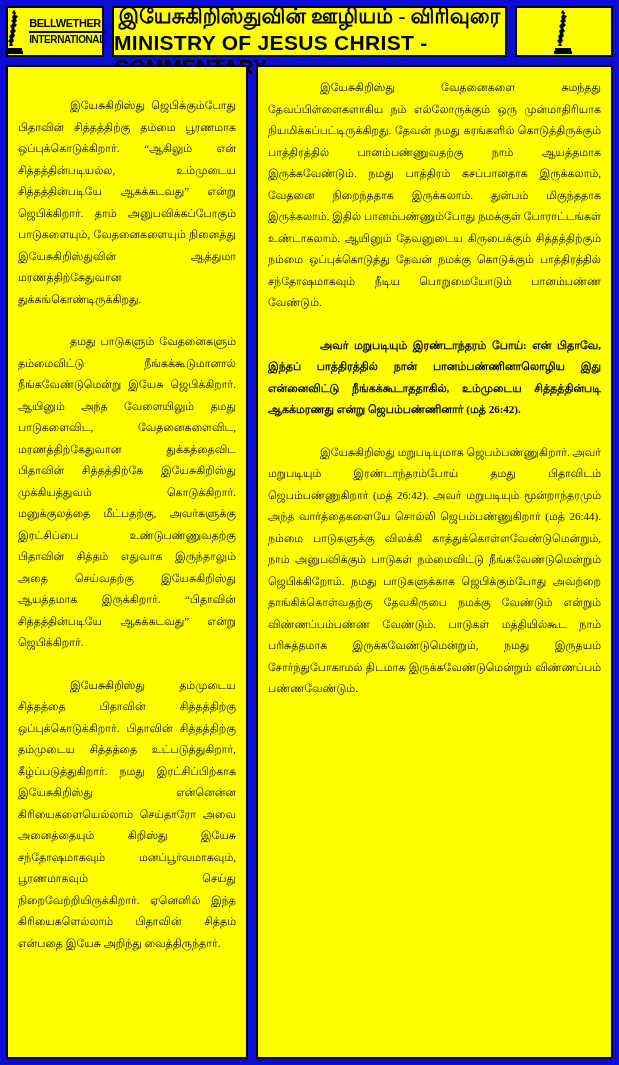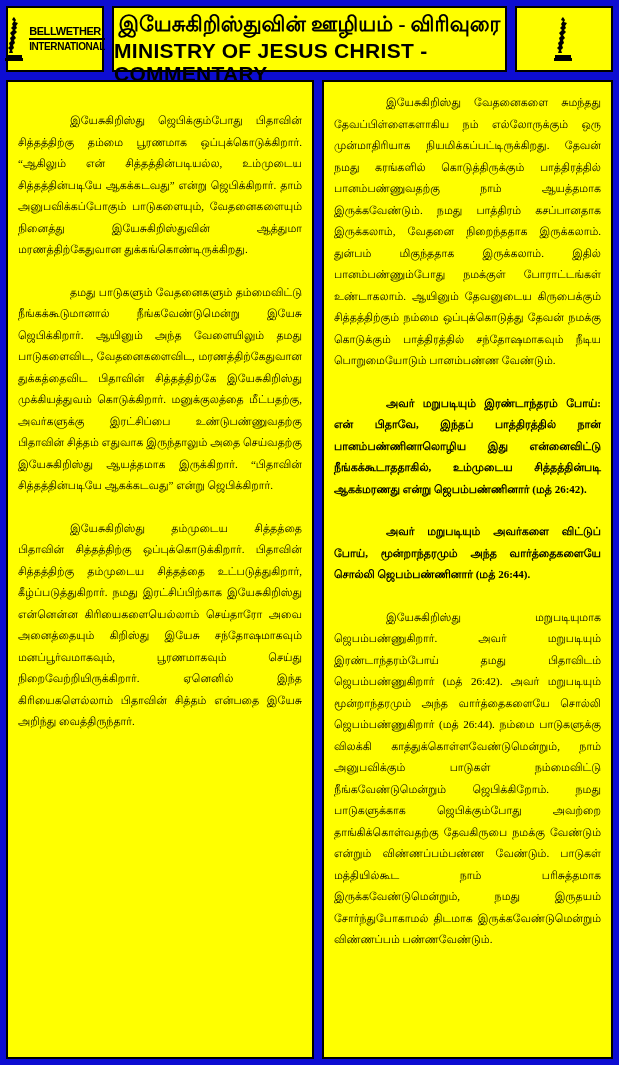--- a/index.html
+++ b/index.html
@@ -12,41 +12,41 @@
   .page{
     position:relative;
     width:619px;height:1065px;
     background:#0d0dd2;
     padding:6px;
     box-sizing:border-box;
     display:flex;flex-direction:column;gap:8px;
   }
   .ybox{background:#ffff00;border:2px solid #000;box-sizing:border-box;}
   
-  .header{display:flex;gap:8px;height:66px;flex:0 0 auto;}
+  .header{display:flex;gap:8px;height:51px;flex:0 0 auto;}
   .logo-box{width:98px;display:flex;align-items:center;justify-content:center;gap:4px;padding:2px;}
   .logo-text{display:flex;flex-direction:column;justify-content:center;}
   .logo-line1{
     font-family:"Liberation Sans", sans-serif;font-weight:bold;font-size:11px;
     letter-spacing:-0.4px;border-bottom:2px solid #000;padding-bottom:1px;line-height:1.1;
   }
   .logo-line2{
     font-family:"Liberation Sans", sans-serif;font-weight:bold;font-size:10px;
     letter-spacing:-0.4px;line-height:1.2;margin-top:1px;
   }
   .title-box{flex:1;display:flex;flex-direction:column;align-items:center;justify-content:center;}
   .title-ta{font-family:"Liberation Serif", serif;font-weight:bold;font-size:21px;line-height:1.1;margin-top:20px;}
   .title-en{font-family:"Liberation Sans", sans-serif;font-weight:bold;font-size:21px;letter-spacing:0.3px;margin-top:3px;line-height:1.1;}
   
   .body-row{flex:1;display:flex;gap:8px;min-height:0;}
   .col{
     padding:10px 10px;box-sizing:border-box;overflow:hidden;
     font-size:11px;line-height:21.5px;text-align:justify;
   }
-  .col-left{width:308px;flex:0 0 auto;padding-top:14px;}
+  .col-left{width:242px;flex:0 0 auto;padding-top:14px;}
   .col-right{flex:1;}
   .col p{margin:0 0 21px 0;text-indent:52px;}
   .col-left p:first-child{margin-top:14px;}
   .para-bold{font-weight:bold;}
   .section-heading{
     font-weight:bold;margin:0 0 21px 0;text-indent:0;
     text-align:justify;
   }
   .icon-figure svg{display:block;}
 </style>
@@ -93,19 +93,18 @@
     <div class="ybox col col-left">
       <p>இயேசுகிறிஸ்து ஜெபிக்கும்போது பிதாவின் சித்தத்திற்கு தம்மை பூரணமாக ஒப்புக்கொடுக்கிறார். “ஆகிலும் என் சித்தத்தின்படியல்ல, உம்முடைய சித்தத்தின்படியே ஆகக்கடவது” என்று ஜெபிக்கிறார். தாம் அனுபவிக்கப்போகும் பாடுகளையும், வேதனைகளையும் நினைத்து இயேசுகிறிஸ்துவின் ஆத்துமா மரணத்திற்கேதுவான துக்கங்கொண்டிருக்கிறது.</p>
       <p>தமது பாடுகளும் வேதனைகளும் தம்மைவிட்டு நீங்கக்கூடுமானால் நீங்கவேண்டுமென்று இயேசு ஜெபிக்கிறார். ஆயினும் அந்த வேளையிலும் தமது பாடுகளைவிட, வேதனைகளைவிட, மரணத்திற்கேதுவான துக்கத்தைவிட பிதாவின் சித்தத்திற்கே இயேசுகிறிஸ்து முக்கியத்துவம் கொடுக்கிறார். மனுக்குலத்தை மீட்பதற்கு, அவர்களுக்கு இரட்சிப்பை உண்டுபண்ணுவதற்கு பிதாவின் சித்தம் எதுவாக இருந்தாலும் அதை செய்வதற்கு இயேசுகிறிஸ்து ஆயத்தமாக இருக்கிறார். “பிதாவின் சித்தத்தின்படியே ஆகக்கடவது” என்று ஜெபிக்கிறார்.</p>
       <p>இயேசுகிறிஸ்து தம்முடைய சித்தத்தை பிதாவின் சித்தத்திற்கு ஒப்புக்கொடுக்கிறார். பிதாவின் சித்தத்திற்கு தம்முடைய சித்தத்தை உட்படுத்துகிறார், கீழ்ப்படுத்துகிறார். நமது இரட்சிப்பிற்காக இயேசுகிறிஸ்து என்னென்ன கிரியைகளையெல்லாம் செய்தாரோ அவை அனைத்தையும் கிறிஸ்து இயேசு சந்தோஷமாகவும் மனப்பூர்வமாகவும், பூரணமாகவும் செய்து நிறைவேற்றியிருக்கிறார். ஏனெனில் இந்த கிரியைகளெல்லாம் பிதாவின் சித்தம் என்பதை இயேசு அறிந்து வைத்திருந்தார்.</p>
 
     </div>
 
     <div class="ybox col col-right">
       <p>இயேசுகிறிஸ்து வேதனைகளை சுமந்தது தேவப்பிள்ளைகளாகிய நம் எல்லோருக்கும் ஒரு முன்மாதிரியாக நியமிக்கப்பட்டிருக்கிறது. தேவன் நமது கரங்களில் கொடுத்திருக்கும் பாத்திரத்தில் பானம்பண்ணுவதற்கு நாம் ஆயத்தமாக இருக்கவேண்டும். நமது பாத்திரம் கசப்பானதாக இருக்கலாம், வேதனை நிறைந்ததாக இருக்கலாம். துன்பம் மிகுந்ததாக இருக்கலாம். இதில் பானம்பண்ணும்போது நமக்குள் போராட்டங்கள் உண்டாகலாம். ஆயினும் தேவனுடைய கிருபைக்கும் சித்தத்திற்கும் நம்மை ஒப்புக்கொடுத்து தேவன் நமக்கு கொடுக்கும் பாத்திரத்தில் சந்தோஷமாகவும் நீடிய பொறுமையோடும் பானம்பண்ண வேண்டும்.</p>
       <p class="para-bold">அவர் மறுபடியும் இரண்டாந்தரம் போய்: என் பிதாவே, இந்தப் பாத்திரத்தில் நான் பானம்பண்ணினாலொழிய இது என்னைவிட்டு நீங்கக்கூடாததாகில், உம்முடைய சித்தத்தின்படி ஆகக்மரணது என்று ஜெபம்பண்ணினார் (மத் 26:42).</p>
-      <p class="para-bold">அவர் மறுபடியும் அவர்களை விட்டுப் போய், மூன்றாந்தரமும் அந்த வார்த்தைகளையே சொல்லி ஜெபம்பண்ணினார் (மத் 26:44).</p>
       <p>இயேசுகிறிஸ்து மறுபடியுமாக ஜெபம்பண்ணுகிறார். அவர் மறுபடியும் இரண்டாந்தரம்போய் தமது பிதாவிடம் ஜெபம்பண்ணுகிறார் (மத் 26:42). அவர் மறுபடியும் மூன்றாந்தரமும் அந்த வார்த்தைகளையே சொல்லி ஜெபம்பண்ணுகிறார் (மத் 26:44). நம்மை பாடுகளுக்கு விலக்கி காத்துக்கொள்ளவேண்டுமென்றும், நாம் அனுபவிக்கும் பாடுகள் நம்மைவிட்டு நீங்கவேண்டுமென்றும் ஜெபிக்கிறோம். நமது பாடுகளுக்காக ஜெபிக்கும்போது அவற்றை தாங்கிக்கொள்வதற்கு தேவகிருபை நமக்கு வேண்டும் என்றும் விண்ணப்பம்பண்ண வேண்டும். பாடுகள் மத்தியில்கூட நாம் பரிசுத்தமாக இருக்கவேண்டுமென்றும், நமது இருதயம் சோர்ந்துபோகாமல் திடமாக இருக்கவேண்டுமென்றும் விண்ணப்பம் பண்ணவேண்டும்.</p>
     </div>
 
   </div>
 
 </div>
 
 </body></html>

